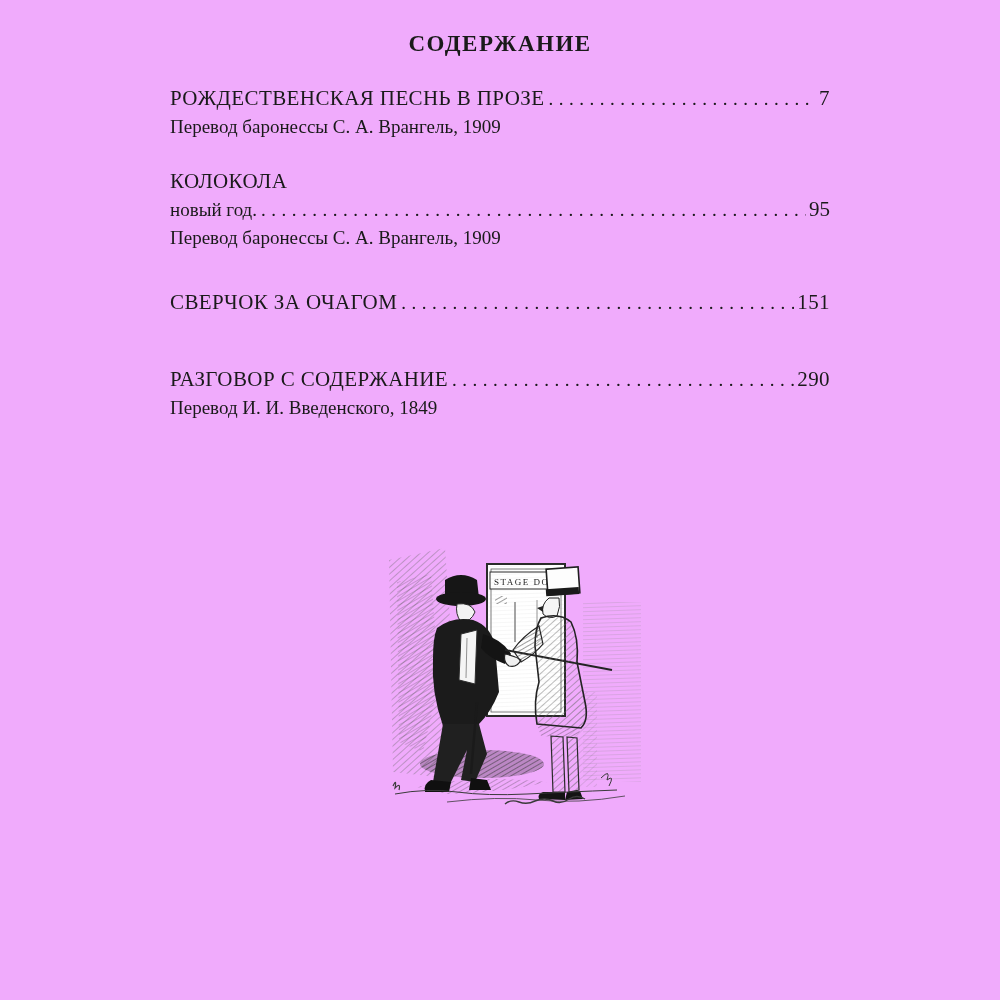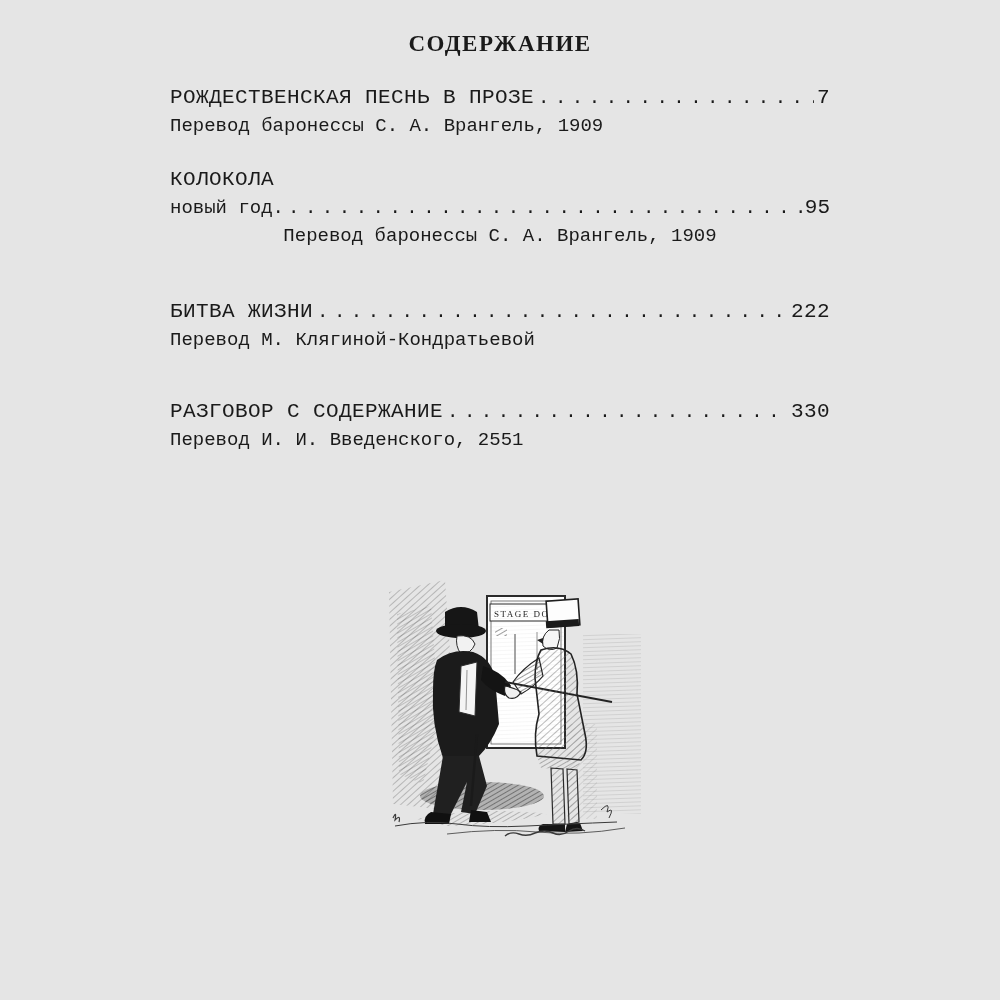--- a/index.html
+++ b/index.html
@@ -4,40 +4,39 @@
 <style>
   html, body {
     margin: 0;
     padding: 0;
     background: #ffffff;
   }
   .page {
     position: relative;
     width: 1000px;
     height: 1000px;
-    background: #e5e5e5;
+    background: #f0abfc;
     color: #1a1a1a;
     font-family: "Liberation Serif", serif;
     overflow: hidden;
   }
   .toc-title {
     padding-top: 31px;
     text-align: center;
     font-size: 23px;
     font-weight: bold;
     letter-spacing: 1.5px;
   }
   .content {
     width: 660px;
     margin: 27px 0 17px 170px;
-    font-family: Liberation Mono, monospace;
   }
   .entry { margin: 0; }
   .entry.mb-sm { margin-bottom: 26px; }
-  .entry.mb-md { margin-bottom: 36px; text-align: center; }
+  .entry.mb-md { margin-bottom: 36px; }
   .entry.mb-lg { margin-bottom: 44px; }
   .entry.mb-xl { margin-bottom: 48px; }
   .title-line {
     display: flex;
     align-items: baseline;
     font-size: 21px;
     line-height: 28px;
     letter-spacing: 0.4px;
     white-space: nowrap;
   }
@@ -103,38 +102,35 @@
       </div>
       <div class="desc-line desc-flex">
         <span>новый год.</span>
         <span class="leader"></span>
         <span class="pagenum">95</span>
       </div>
       <div class="translator">Перевод баронессы С. А. Врангель, 1909</div>
     </div>
 
     <div class="entry mb-xl">
-    </div>
-
-    <div class="entry mb-lg">
-      <div class="title-line">
-        <span>БИТВА ЖИЗНИ</span>
-        <span class="leader"></span>
-        <span class="pagenum">222</span>
-      </div>
-      <div class="translator">Перевод М. Клягиной-Кондратьевой</div>
-    </div>
+      <div class="title-line">
+        <span>СВЕРЧОК ЗА ОЧАГОМ</span>
+        <span class="leader"></span>
+        <span class="pagenum">151</span>
+      </div>
+    </div>
+
 
     <div class="entry">
       <div class="title-line">
         <span>РАЗГОВОР С СОДЕРЖАНИЕ</span>
         <span class="leader"></span>
-        <span class="pagenum">330</span>
-      </div>
-      <div class="translator">Перевод И. И. Введенского, 2551</div>
+        <span class="pagenum">290</span>
+      </div>
+      <div class="translator">Перевод И. И. Введенского, 1849</div>
     </div>
 
   </div>
 
   <div class="illustration">
     <svg width="260" height="270" viewBox="0 0 260 270" xmlns="http://www.w3.org/2000/svg">
       <defs>
         <pattern id="hatchL" patternUnits="userSpaceOnUse" width="5" height="5" patternTransform="rotate(48)">
           <line x1="0" y1="0" x2="0" y2="5" stroke="#6a6a6a" stroke-width="0.9"></line>
         </pattern>

